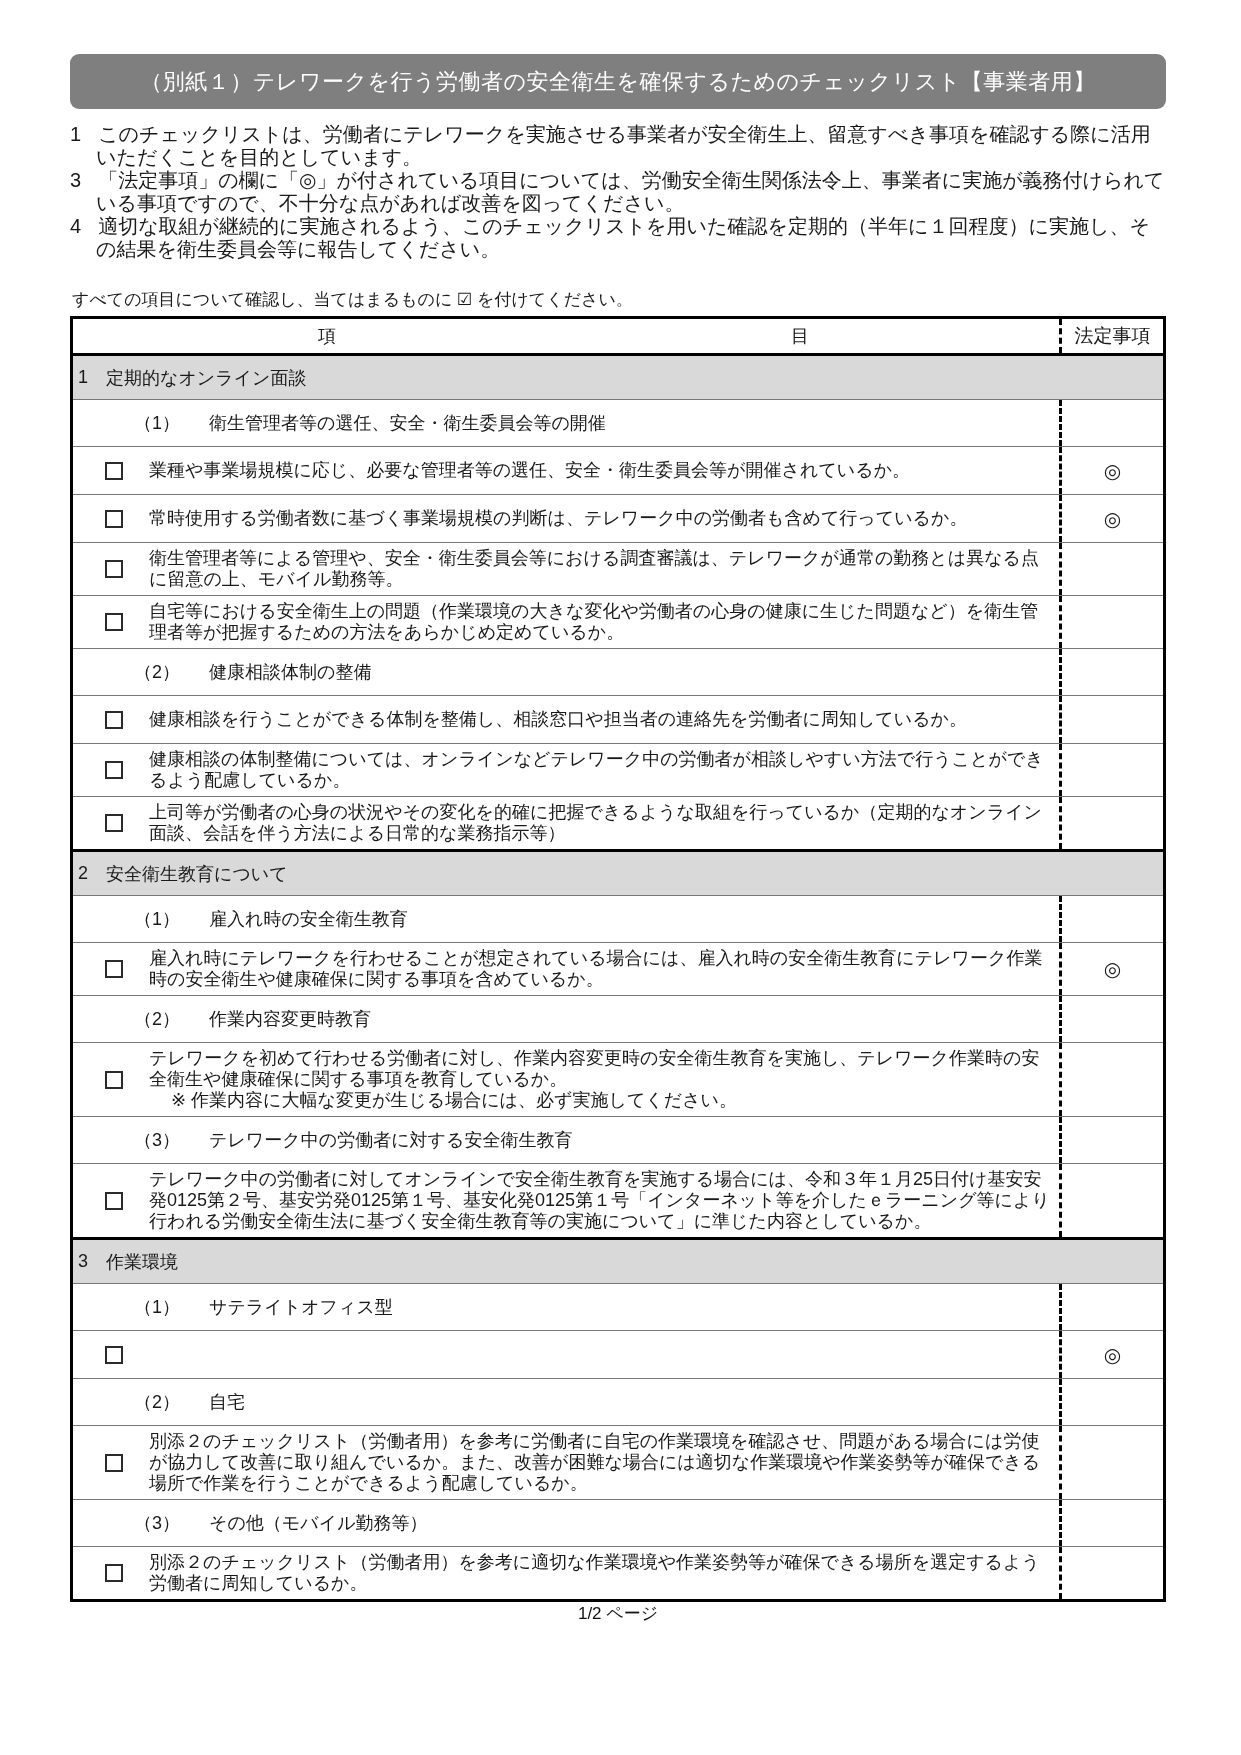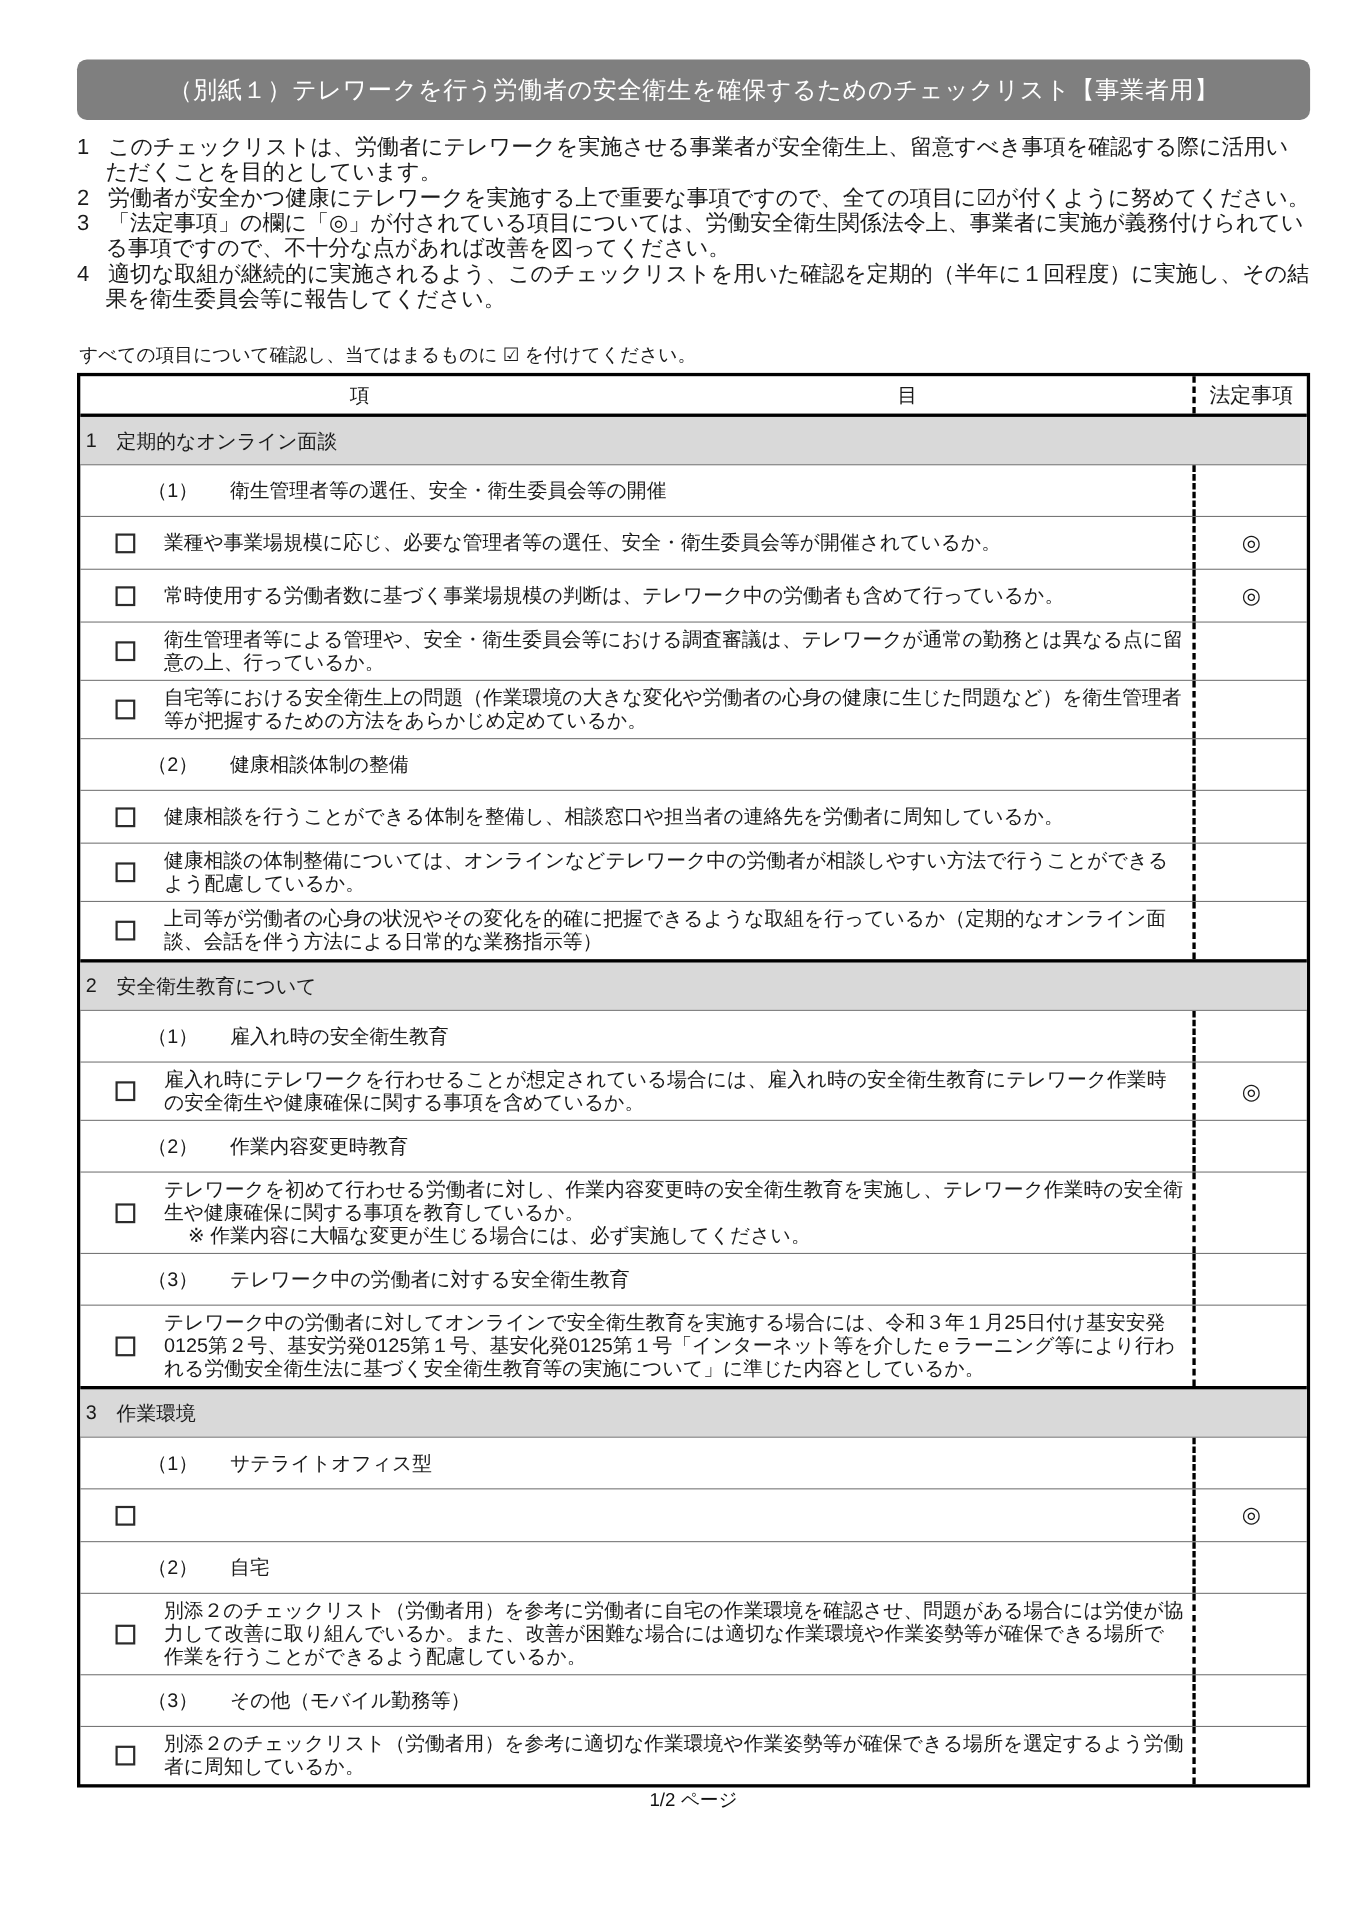--- a/index.html
+++ b/index.html
@@ -3,21 +3,21 @@
 <meta charset="utf-8">
 <style>
   * { box-sizing: border-box; margin: 0; padding: 0; }
   html, body { background: #ffffff; }
   body {
     width: 1241px; height: 1755px;
     font-family: "Liberation Sans", "DejaVu Sans", sans-serif;
     color: #1a1a1a;
     overflow: hidden;
   }
-  .page { padding: 54px 50px 0 70px; }
+  .page { padding: 54px 75px 0 70px; }
 
   
   .title-bar {
     background: var(--title-bg, #7f7f7f);
     color: #ffffff;
     border-radius: 9px;
     height: 55px; line-height: 55px;
     text-align: center;
     font-size: 22px;
     letter-spacing: 0.5px;
@@ -87,21 +87,20 @@
 </style>
 </head>
 <body>
 
 <div class="page">
 
   <div class="title-bar">（別紙１）テレワークを行う労働者の安全衛生を確保するためのチェックリスト【事業者用】</div>
 
   <div class="intro">
     <p class="intro-item"><span class="num">1</span><span class="txt">このチェックリストは、労働者にテレワークを実施させる事業者が安全衛生上、留意すべき事項を確認する際に活用いただくことを目的としています。</span></p>
-    <p class="intro-item"><span class="num">2</span><span class="txt">労働者が安全かつ健康にテレワークを実施する上で重要な事項ですので、全ての項目に☑が付くように努めてください。</span></p>
     <p class="intro-item"><span class="num">3</span><span class="txt">「法定事項」の欄に「◎」が付されている項目については、労働安全衛生関係法令上、事業者に実施が義務付けられている事項ですので、不十分な点があれば改善を図ってください。</span></p>
     <p class="intro-item"><span class="num">4</span><span class="txt">適切な取組が継続的に実施されるよう、このチェックリストを用いた確認を定期的（半年に１回程度）に実施し、その結果を衛生委員会等に報告してください。</span></p>
   </div>
 
   <p class="note">すべての項目について確認し、当てはまるものに ☑ を付けてください。</p>
 
   <div class="table">
     <div class="row row-header">
       <div class="cell-main">
         <span>項</span>
@@ -140,21 +139,21 @@
           </div>
         </div>
         <div class="cell-legal">
           <span class="legal-mark">◎</span>
         </div>
       </div>
       <div class="row row-item">
         <div class="cell-main">
           <span class="checkbox"></span>
           <div class="item-text">
-            <div>衛生管理者等による管理や、安全・衛生委員会等における調査審議は、テレワークが通常の勤務とは異なる点に留意の上、行っているか。</div>
+            <div>衛生管理者等による管理や、安全・衛生委員会等における調査審議は、テレワークが通常の勤務とは異なる点に留意の上、モバイル勤務等。</div>
           </div>
         </div>
         <div class="cell-legal"></div>
       </div>
       <div class="row row-item">
         <div class="cell-main">
           <span class="checkbox"></span>
           <div class="item-text">
             <div>自宅等における安全衛生上の問題（作業環境の大きな変化や労働者の心身の健康に生じた問題など）を衛生管理者等が把握するための方法をあらかじめ定めているか。</div>
           </div>

